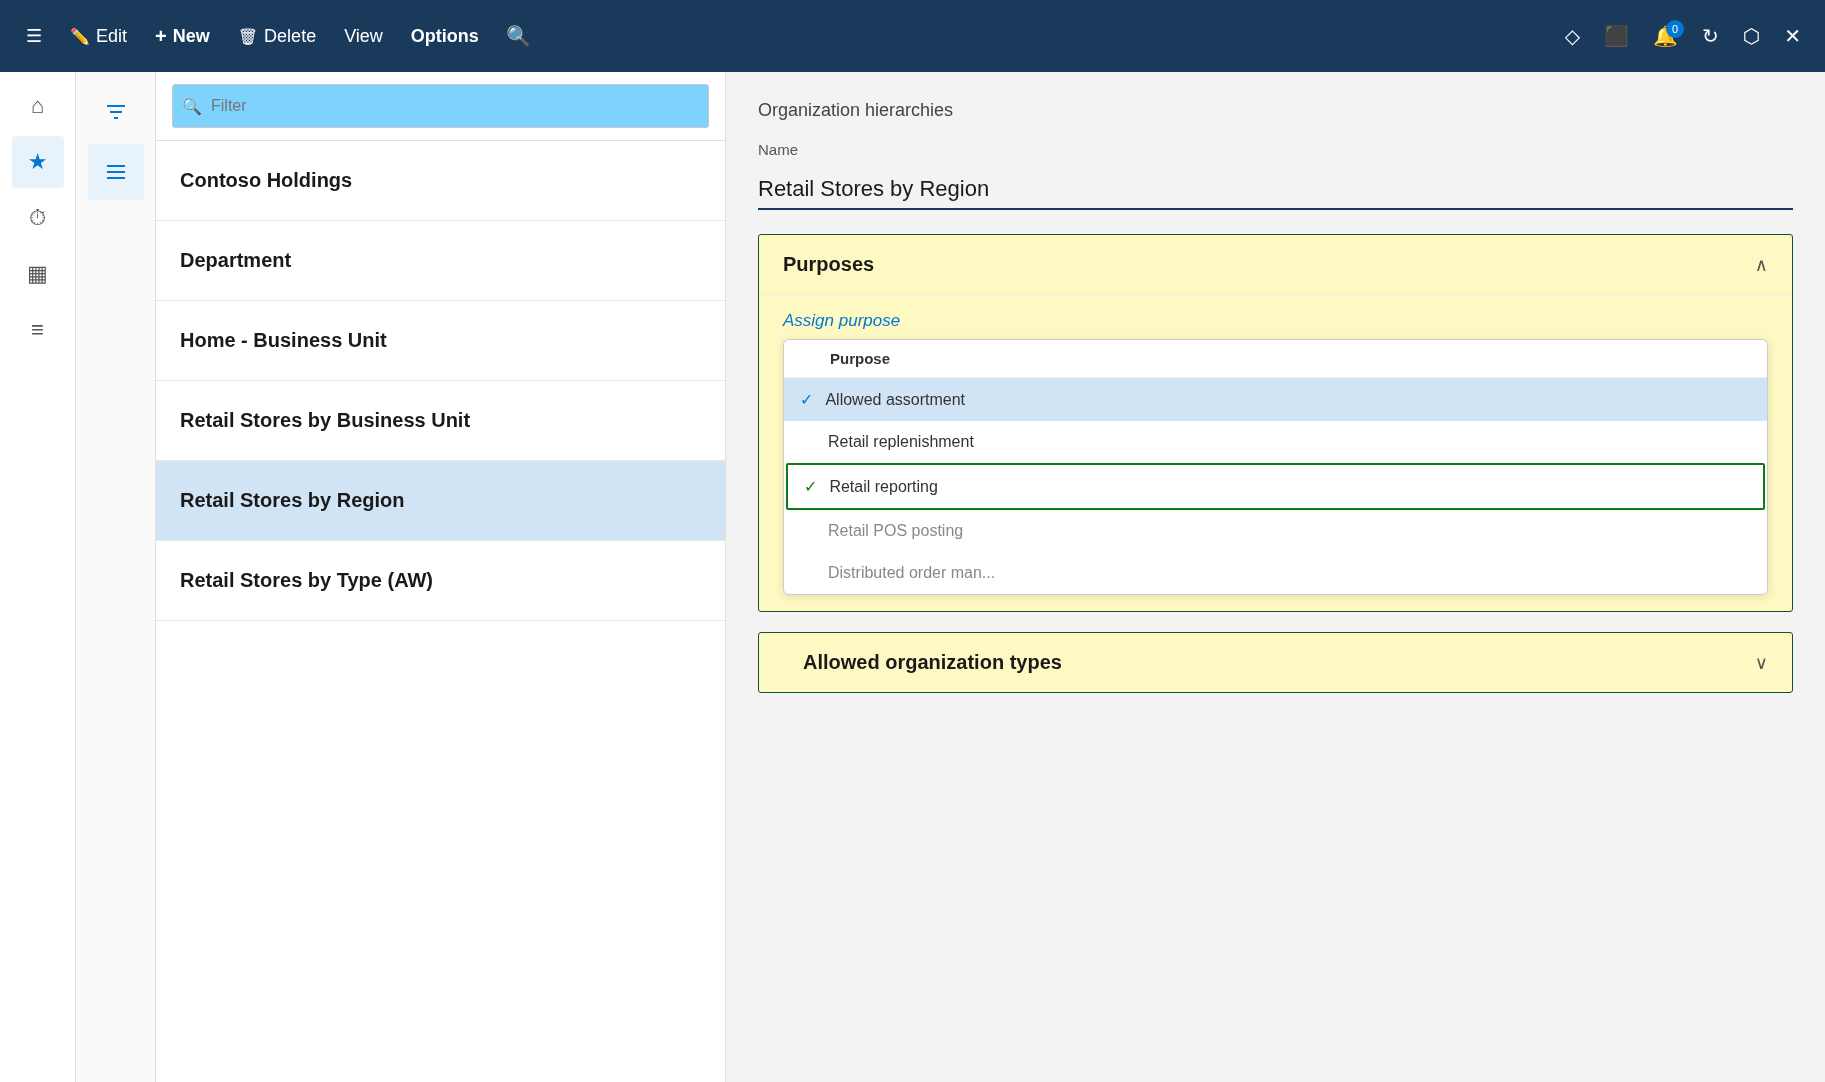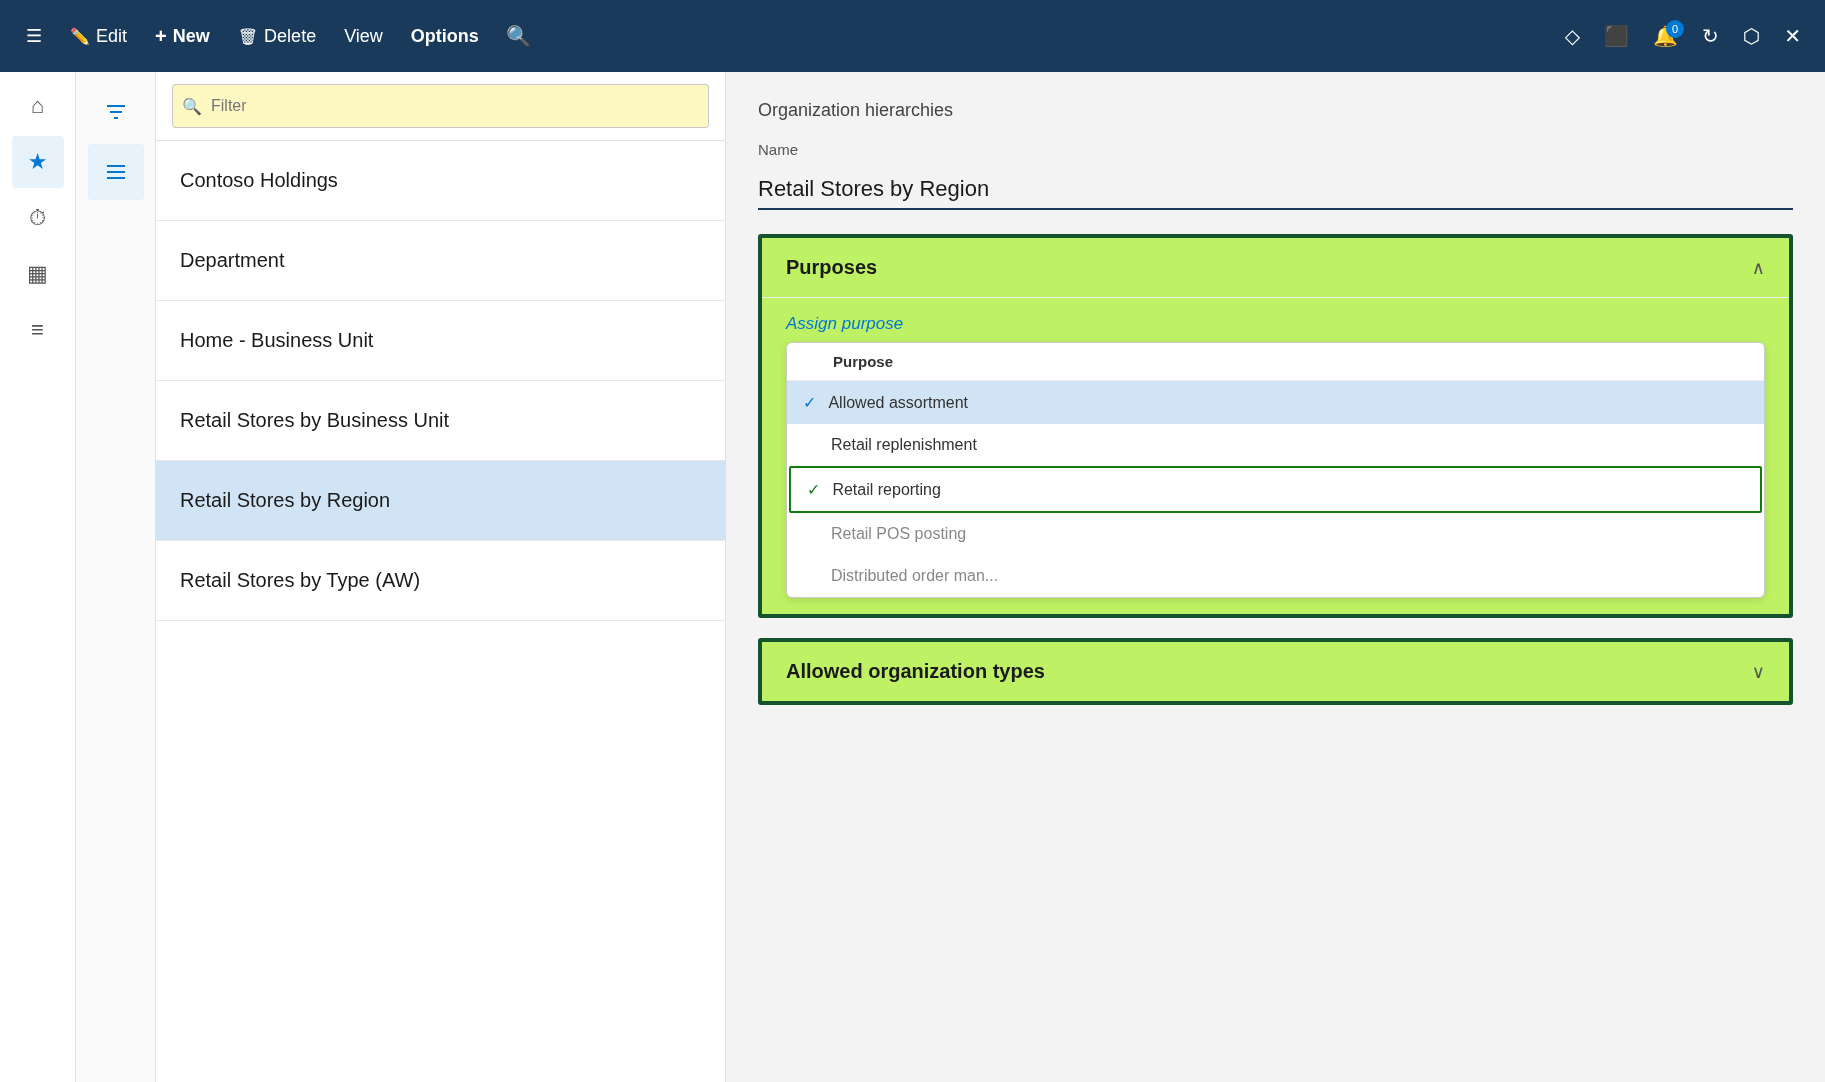--- a/index.html
+++ b/index.html
@@ -128,21 +128,21 @@
       border-bottom: 1px solid #e0e0e0;
     }
     .search-box {
       width: 100%;
       height: 44px;
       border: 1px solid #c8c8c8;
       border-radius: 3px;
       padding: 0 12px 0 38px;
       font-size: 16px;
       color: #666;
-      background: #fef9c3;
+      background: #7dd3fc;
       outline: none;
     }
     .search-wrapper {
       position: relative;
     }
     .search-icon-inner {
       position: absolute;
       left: 10px;
       top: 50%;
       transform: translateY(-50%);
@@ -151,21 +151,21 @@
     }
     .list-items {
       flex: 1;
       overflow-y: auto;
     }
     .list-item {
       padding: 28px 24px;
       border-bottom: 1px solid #e8e8e8;
       cursor: pointer;
       font-size: 20px;
-      font-weight: 400;
+      font-weight: 700;
       color: #1a1a1a;
     }
     .list-item.selected {
       background: #d0e4f5;
     }
 
     
     .detail-panel {
       flex: 1;
       background: #f3f3f3;
@@ -187,22 +187,22 @@
       font-size: 22px;
       font-weight: 400;
       color: #1a1a1a;
       border-bottom: 2px solid #1a3a5c;
       padding-bottom: 6px;
       width: 100%;
     }
 
     
     .card {
-      background: #bef264;
-      border: 4px solid #14532d;
+      background: #fef9c3;
+      border: 1px solid #14532d;
       border-radius: 3px;
       margin-top: 24px;
     }
     .card-header {
       padding: 18px 24px;
       display: flex;
       align-items: center;
       justify-content: space-between;
       border-bottom: 1px solid #eee;
     }
@@ -402,21 +402,21 @@
 
             <div class="dropdown-item">
               <span class="empty-check"></span>
               <span style="color:#888;">Distributed order man...</span>
             </div>
           </div>
         </div>
       </div>
     </div>
 
-    <div class="card card-collapsed" style="margin-top:20px;">
+    <div class="card card-collapsed" style="margin-top:20px;padding-left:20px;">
       <div class="card-header">
         <span class="card-title">Allowed organization types</span>
         <span class="chevron-icon">∨</span>
       </div>
     </div>
   </div>
 
 </div>
 
 </body></html>

